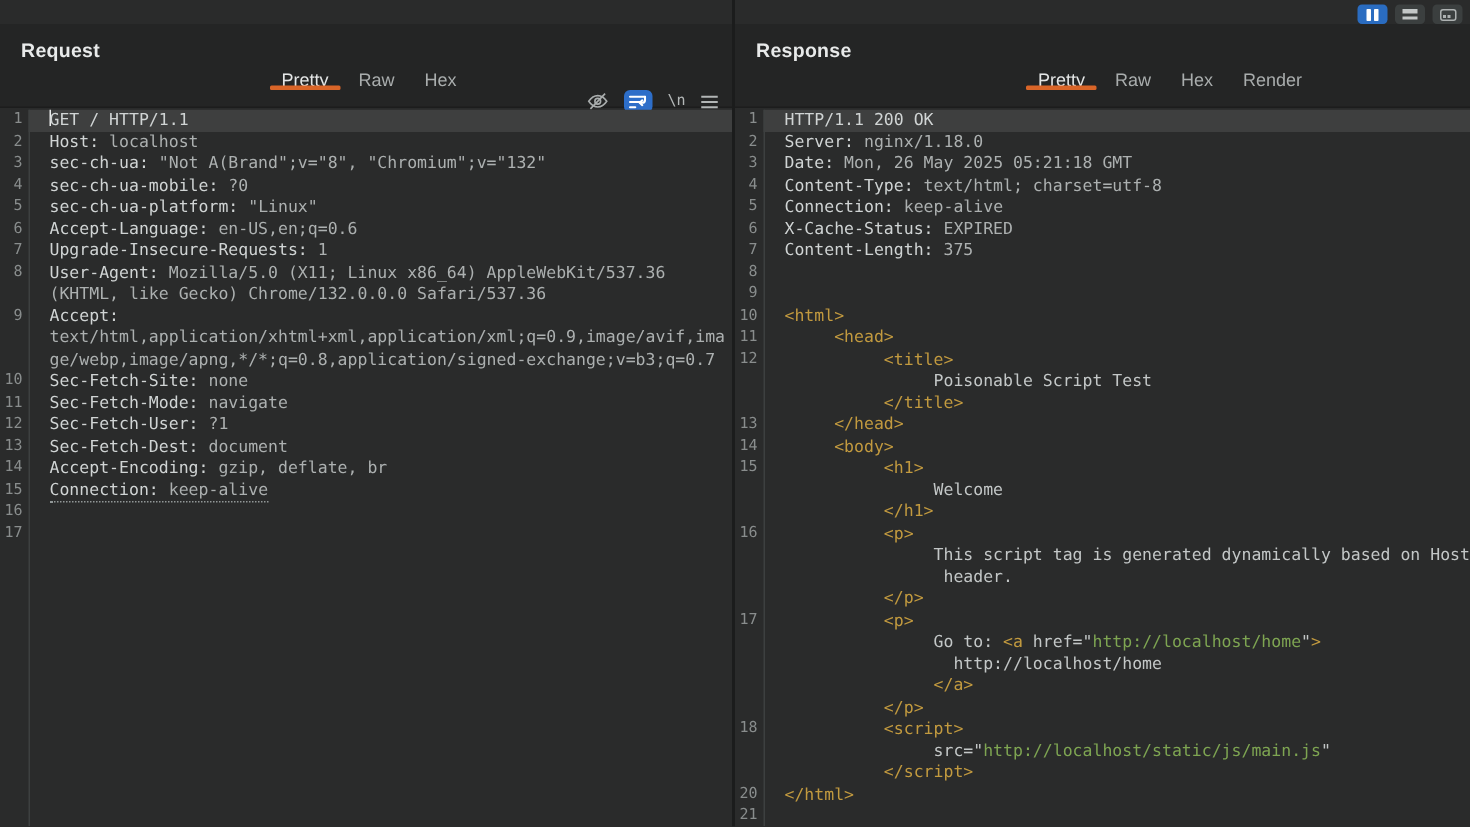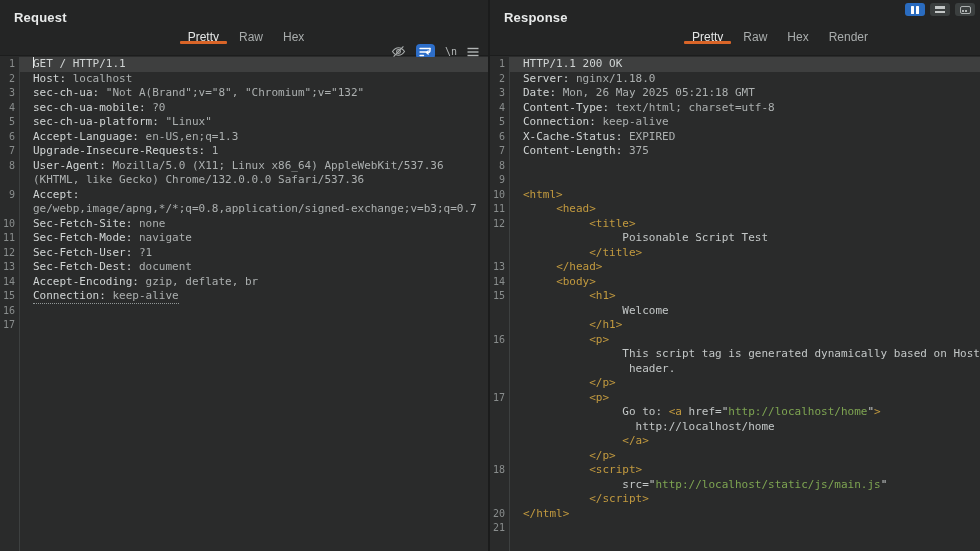--- a/index.html
+++ b/index.html
@@ -2,21 +2,21 @@
 <html><head>
 <meta charset="utf-8">
 <style>
   html,body{margin:0;padding:0;}
   body{
     width:980px;height:551px;overflow:hidden;position:relative;
     background:#2a2b2b;font-family:"Liberation Sans",sans-serif;
     -webkit-font-smoothing:antialiased;
   }
   .app{position:absolute;inset:0;}
-  .panel{position:absolute;top:0;bottom:0;}
+  .panel{position:absolute;top:16px;bottom:0;}
   #req-panel{left:0;width:488px;}
   #resp-panel{left:490px;width:576px;}
   .divider{position:absolute;left:488px;top:0;bottom:0;width:2px;background:#1b1c1c;}
 
   .phead{position:absolute;top:0;left:0;right:0;height:56px;background:#242525;border-bottom:1px solid #1c1d1d;box-sizing:border-box;}
   .ptitle{position:absolute;top:10px;left:14px;font-size:13px;font-weight:bold;color:#e8eaea;letter-spacing:.2px;}
   .tabrow{position:absolute;bottom:0;left:4px;right:0;height:25px;display:flex;align-items:center;flex-direction:column;}
   .tabs{display:flex;height:100%;}
   .tab{padding:0 10px;font-size:12px;color:#a9adad;height:100%;display:flex;align-items:center;position:relative;cursor:default;}
   .tab.sel{color:#e4e6e6;}
@@ -133,37 +133,41 @@
           <div class="crow">
             <span class="lnum">4</span>
             <span class="ltext"><span class="c-hn">sec-ch-ua-mobile:</span><span class="c-hv"> ?0</span></span>
           </div>
           <div class="crow">
             <span class="lnum">5</span>
             <span class="ltext"><span class="c-hn">sec-ch-ua-platform:</span><span class="c-hv"> "Linux"</span></span>
           </div>
           <div class="crow">
             <span class="lnum">6</span>
-            <span class="ltext"><span class="c-hn">Accept-Language:</span><span class="c-hv"> en-US,en;q=1.3</span></span>
+            <span class="ltext"><span class="c-hn">Accept-Language:</span><span class="c-hv"> en-US,en;q=0.6</span></span>
           </div>
           <div class="crow">
             <span class="lnum">7</span>
             <span class="ltext"><span class="c-hn">Upgrade-Insecure-Requests:</span><span class="c-hv"> 1</span></span>
           </div>
           <div class="crow">
             <span class="lnum">8</span>
             <span class="ltext"><span class="c-hn">User-Agent:</span><span class="c-hv"> Mozilla/5.0 (X11; Linux x86_64) AppleWebKit/537.36</span></span>
           </div>
           <div class="crow">
             <span class="lnum"></span>
             <span class="ltext"><span class="c-hv">(KHTML, like Gecko) Chrome/132.0.0.0 Safari/537.36</span></span>
           </div>
           <div class="crow">
             <span class="lnum">9</span>
             <span class="ltext"><span class="c-hn">Accept:</span></span>
+          </div>
+          <div class="crow">
+            <span class="lnum"></span>
+            <span class="ltext"><span class="c-hv">text/html,application/xhtml+xml,application/xml;q=0.9,image/avif,ima</span></span>
           </div>
           <div class="crow">
             <span class="lnum"></span>
             <span class="ltext"><span class="c-hv">ge/webp,image/apng,*/*;q=0.8,application/signed-exchange;v=b3;q=0.7</span></span>
           </div>
           <div class="crow">
             <span class="lnum">10</span>
             <span class="ltext"><span class="c-hn">Sec-Fetch-Site:</span><span class="c-hv"> none</span></span>
           </div>
           <div class="crow">

